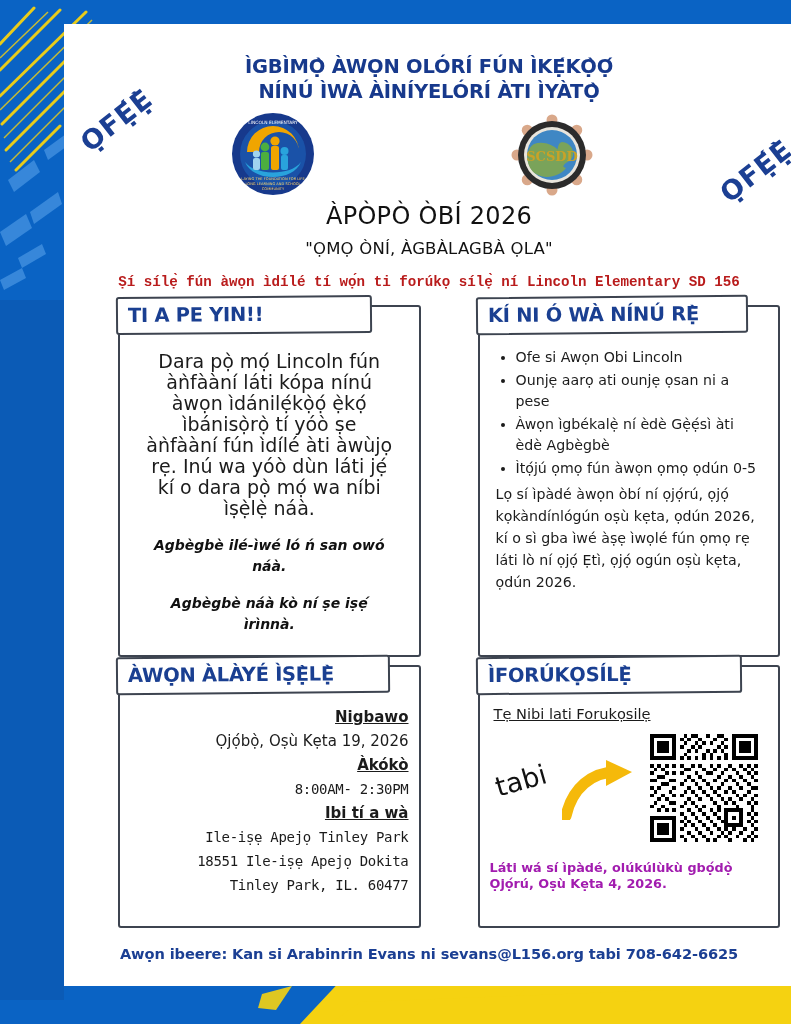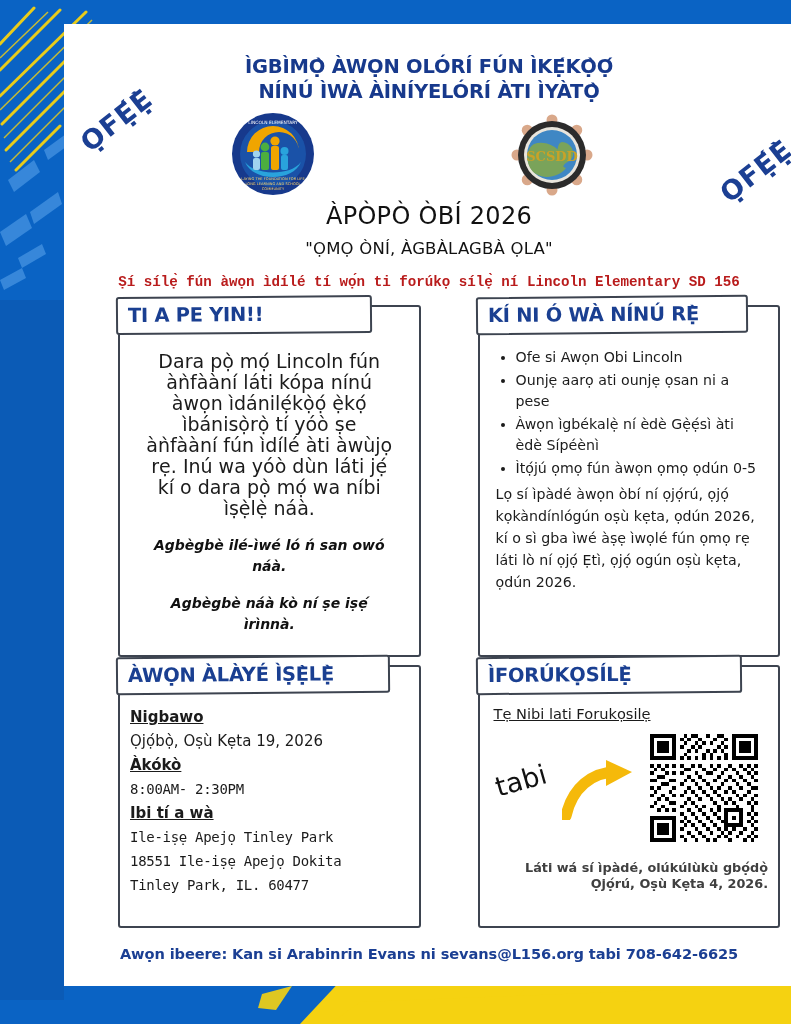--- a/index.html
+++ b/index.html
@@ -130,42 +130,42 @@
     color:#1b1b1b;font-family:"DejaVu Sans", sans-serif;
     font-size:14.2px;line-height:21.5px;margin-bottom:1px;
   }
   .para{
     color:#1b1b1b;font-family:"DejaVu Sans", sans-serif;
     font-size:14.2px;line-height:22px;margin:4px 6px 0 6px;
   }
 
   
   .det{
-    text-align:left;color:#1b1b1b;
+    text-align:right;color:#1b1b1b;
     font-family:"DejaVu Sans", sans-serif;
     font-size:15px;line-height:24px;
   }
   .det .u{text-decoration:underline;font-weight:bold;}
   .det .mono{font-family:"DejaVu Sans Mono", monospace;font-size:14px;letter-spacing:-0.3px;}
 
   
   .tap{
     color:#1b1b1b;font-family:"DejaVu Sans", sans-serif;
     font-size:14.6px;text-decoration:underline;margin:0 0 0 4px;
   }
   .qrzone{position:relative;height:128px;margin-top:6px;}
   .tabi{
     position:absolute;left:6px;top:44px;
     font-family:"DejaVu Sans", sans-serif;font-size:27px;color:#111;
     transform:rotate(-16deg);transform-origin:left center;
   }
   .arrow{position:absolute;left:72px;top:30px;}
   .qr{position:absolute;right:10px;top:6px;}
   .closing{
-    text-align:right;color:#404040;font-weight:bold;
+    text-align:left;color:#a21caf;font-weight:bold;
     font-family:"DejaVu Sans", sans-serif;
     font-size:12.8px;line-height:16px;margin-top:4px;
   }
 
   
   .foot{
     text-align:center;color:#1b3f93;font-weight:bold;
     font-family:"DejaVu Sans", sans-serif;
     font-size:14.6px;margin-top:17px;letter-spacing:-0.1px;
   }
@@ -346,21 +346,21 @@
 
       <div class="cardwrap">
         <div class="card r1">
           <div class="tab w2">
             <span class="tab-label">KÍ NI Ó WÀ NÍNÚ RẸ̀</span>
           </div>
           <div class="card-body">
             <ul class="feat">
               <li>Ofe si Awọn Obi Lincoln</li>
               <li>Ounjẹ aarọ ati ounjẹ ọsan ni a pese</li>
-              <li>Àwọn ìgbékalẹ̀ ní èdè Gẹ̀ẹ́sì àti èdè Sípéènì</li>
+              <li>Àwọn ìgbékalẹ̀ ní èdè Gẹ̀ẹ́sì àti èdè Agbègbè</li>
               <li>Ìtọ́jú ọmọ fún àwọn ọmọ ọdún 0-5</li>
             </ul>
             <div class="para">Lọ sí ìpàdé àwọn òbí ní ọjọ́rú, ọjọ́ kọkàndínlógún oṣù kẹta, ọdún 2026, kí o sì gba ìwé àṣẹ ìwọlé fún ọmọ rẹ láti lò ní ọjọ́ Ẹtì, ọjọ́ ogún oṣù kẹta, ọdún 2026.</div>
           </div>
         </div>
       </div>
     </div>
 
     <div class="row second">
 

